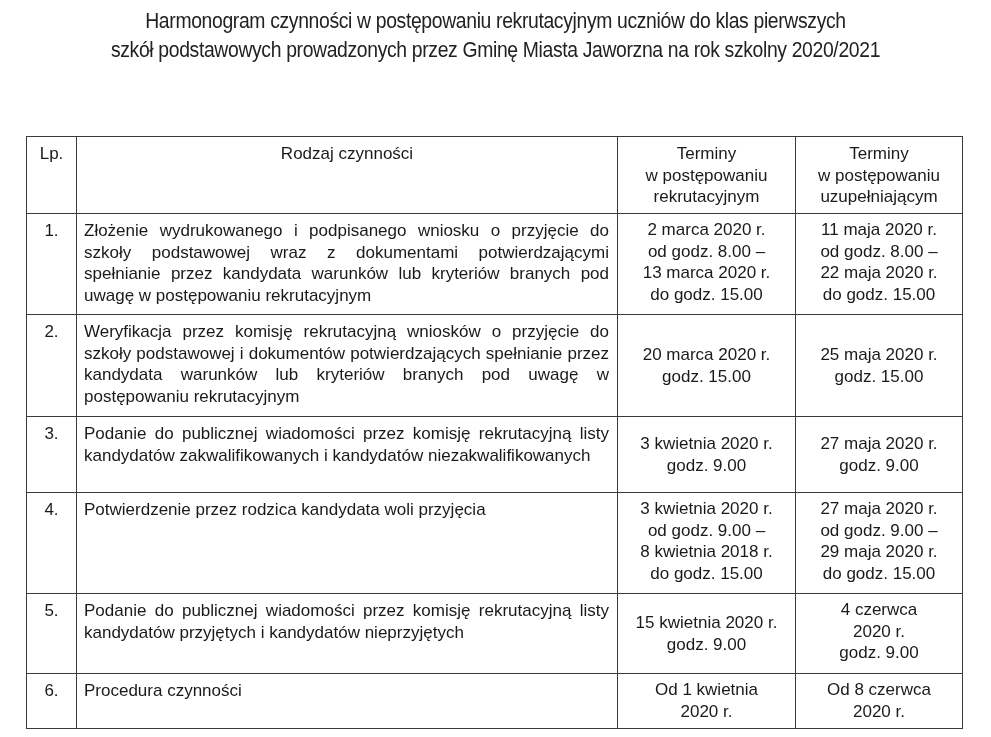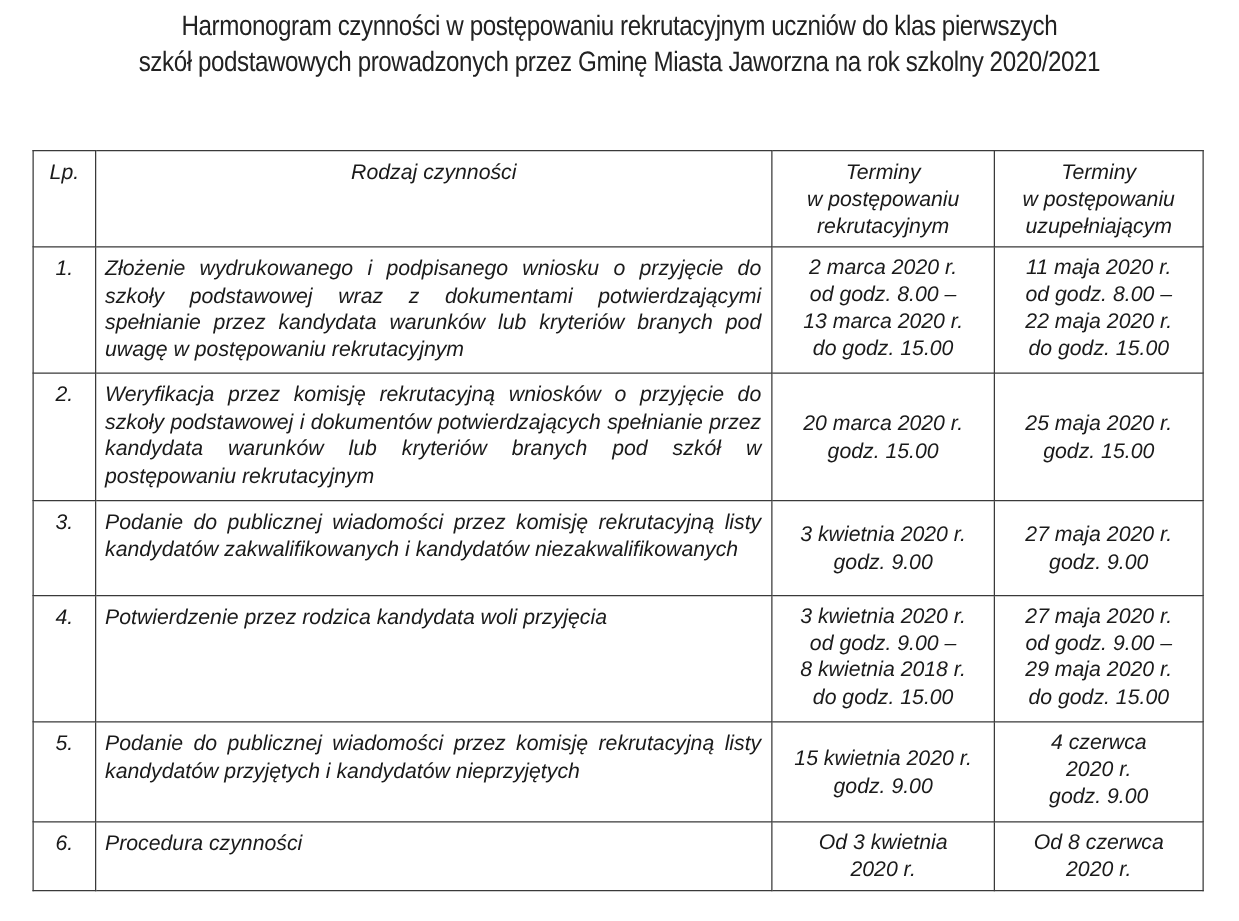--- a/index.html
+++ b/index.html
@@ -2,22 +2,22 @@
 <html><head>
 <meta charset="utf-8">
 <style>
   html, body { margin: 0; padding: 0; background: #ffffff; }
   body { width: 991px; height: 737px; position: relative; overflow: hidden;
          font-family: "Liberation Sans", sans-serif; color: #1a1a1a; }
   .title { position: absolute; left: 0; top: 6px; width: 991px; text-align: center;
            font-size: 22.5px; line-height: 29px; letter-spacing: -0.4px;
            transform: scaleX(0.86); transform-origin: center top; color: #222; }
   .title div { white-space: nowrap; }
-  table { position: absolute; left: 26px; top: 120px; border-collapse: collapse;
-          width: 936px; table-layout: fixed; font-style: italic; }
+  table { position: absolute; left: 26px; top: 136px; border-collapse: collapse;
+          width: 936px; table-layout: fixed; }
   td, th { border: 1.5px solid #3a3a3a; vertical-align: top; font-weight: normal;
            font-size: 17px; line-height: 21.5px; padding: 0; }
   th { text-align: center; padding-top: 6px; }
   col.c1 { width: 50px; } col.c2 { width: 541px; } col.c3 { width: 178px; } col.c4 { width: 167px; }
   .lp { text-align: center; padding-top: 6px; }
   .desc { text-align: justify; padding: 6px 8px 0 7px; }
   .date { text-align: center; vertical-align: middle; }
   .line { display: block; white-space: nowrap; }
   tr.h0 { height: 77px; } tr.r1 { height: 101px; } tr.r2 { height: 102px; }
   tr.r3 { height: 76px; } tr.r4 { height: 101px; } tr.r5 { height: 80px; } tr.r6 { height: 55px; }
@@ -66,21 +66,21 @@
     <td class="date top">
       <span class="line">11 maja 2020 r.</span>
       <span class="line">od godz. 8.00 –</span>
       <span class="line">22 maja 2020 r.</span>
       <span class="line">do godz. 15.00</span>
     </td>
   </tr>
 
   <tr class="r2">
     <td class="lp">2.</td>
-    <td class="desc">Weryfikacja przez komisję rekrutacyjną wniosków o przyjęcie do szkoły podstawowej i dokumentów potwierdzających spełnianie przez kandydata warunków lub kryteriów branych pod szkół w postępowaniu rekrutacyjnym</td>
+    <td class="desc">Weryfikacja przez komisję rekrutacyjną wniosków o przyjęcie do szkoły podstawowej i dokumentów potwierdzających spełnianie przez kandydata warunków lub kryteriów branych pod uwagę w postępowaniu rekrutacyjnym</td>
     <td class="date">
       <span class="line">20 marca 2020 r.</span>
       <span class="line">godz. 15.00</span>
     </td>
     <td class="date">
       <span class="line">25 maja 2020 r.</span>
       <span class="line">godz. 15.00</span>
     </td>
   </tr>
 
@@ -125,21 +125,21 @@
       <span class="line">4 czerwca</span>
       <span class="line">2020 r.</span>
       <span class="line">godz. 9.00</span>
     </td>
   </tr>
 
   <tr class="r6">
     <td class="lp">6.</td>
     <td class="desc">Procedura czynności</td>
     <td class="date top">
-      <span class="line">Od 3 kwietnia</span>
+      <span class="line">Od 1 kwietnia</span>
       <span class="line">2020 r.</span>
     </td>
     <td class="date top">
       <span class="line">Od 8 czerwca</span>
       <span class="line">2020 r.</span>
     </td>
   </tr>
 </tbody>
   </table>
 

